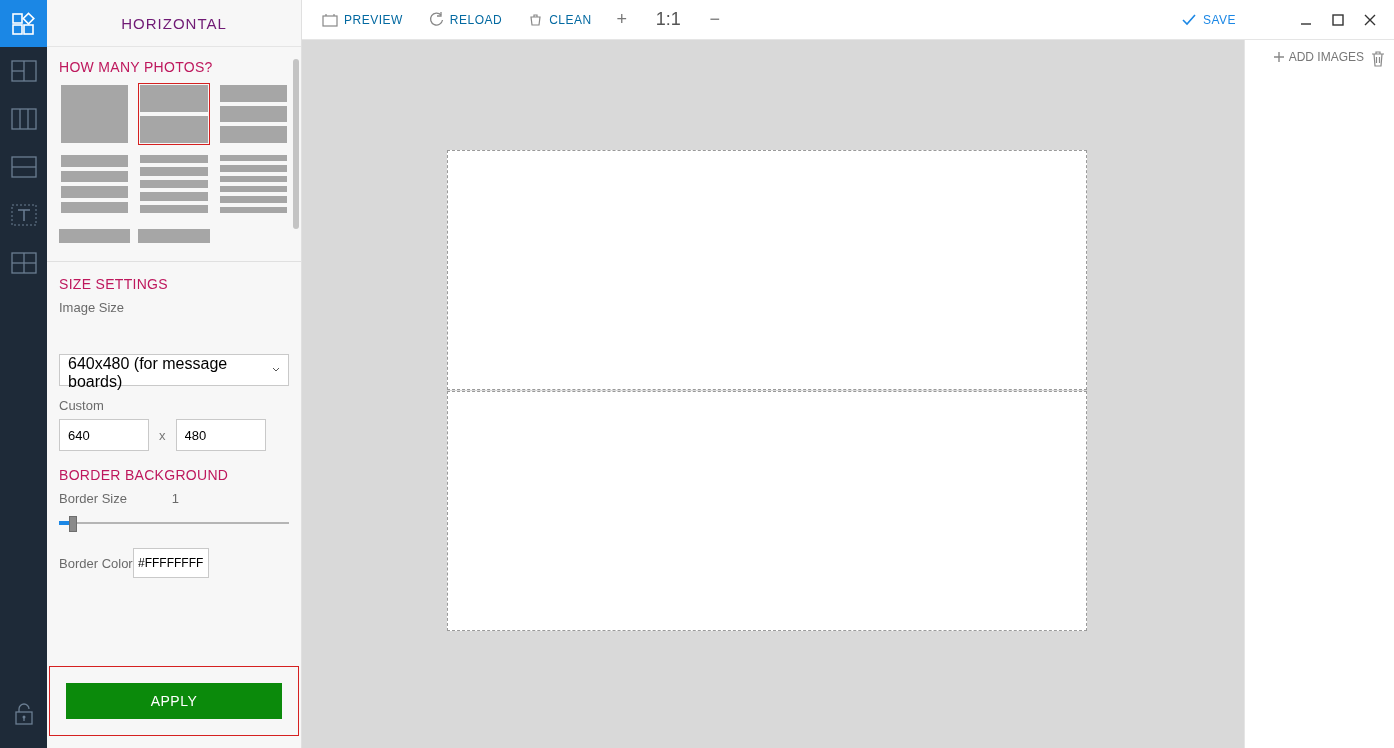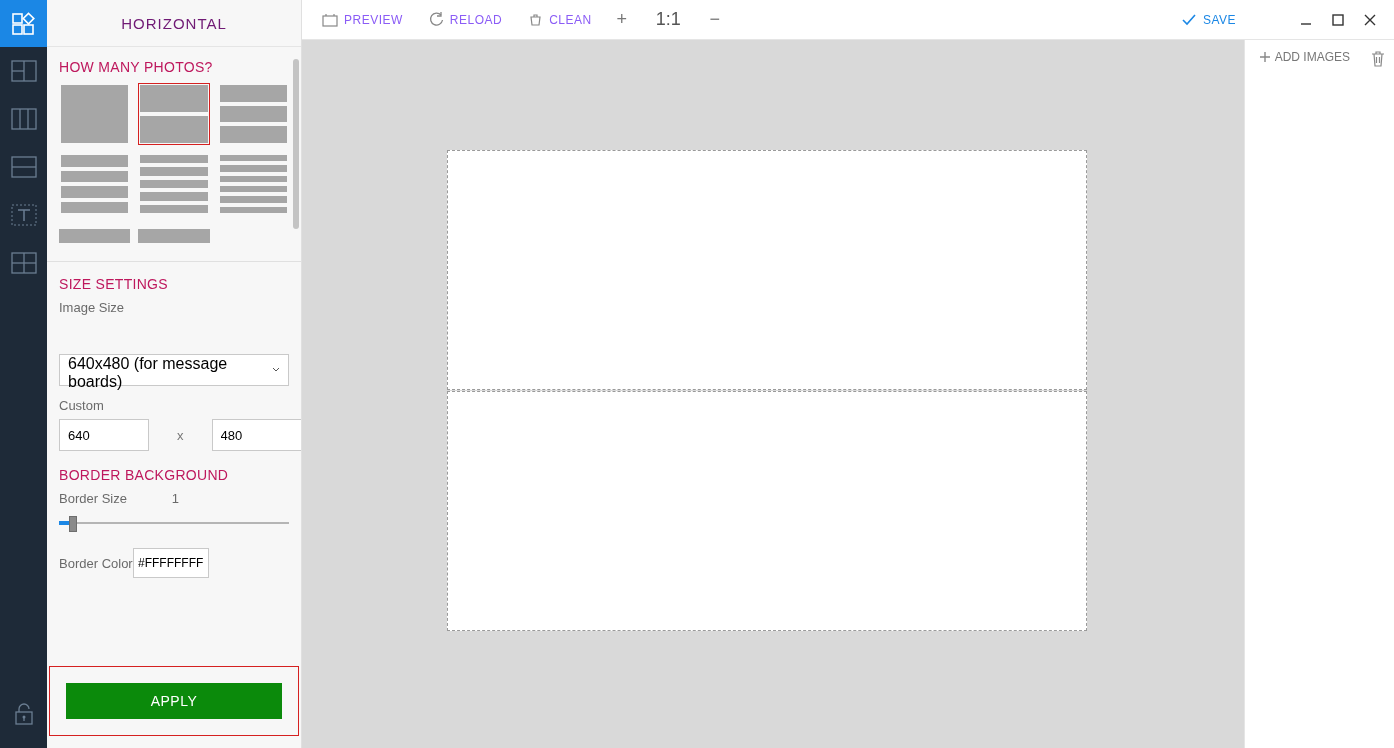--- a/index.html
+++ b/index.html
@@ -28,58 +28,58 @@
 
   .thumbs2 { display: grid; grid-template-columns: repeat(3, 1fr); gap: 8px; margin-bottom: 18px; }
   .thumb2 { height: 14px; display: flex; gap: 3px; cursor: pointer; }
   .thumb2 .row { background: #a6a6a6; flex: 1; }
 
   .divider { height: 1px; background: #e0e0e0; margin: 0 -12px 14px -12px; }
 
   .label { font-size: 13px; color: #6a6a6a; margin-bottom: 6px; }
   .select { width: 100%; height: 32px; border: 1px solid #c9c9c9; background: #fff; font-size: 16px; padding: 0 8px; position: relative; display:flex; cursor: pointer; margin-bottom: 12px; margin-top: 39px; }
   .select .caret { position: absolute; right: 8px; top: 12px; }
-  .row-inputs { display: flex; align-items: center; gap: 28px; margin-bottom: 16px; }
+  .row-inputs { display: flex; align-items: center; gap: 10px; margin-bottom: 16px; }
   .row-inputs input { width: 90px; height: 32px; border: 1px solid #c9c9c9; padding: 0 8px; font-size: 13px; background:#fff; }
   .row-inputs .x { color: #777; font-size: 13px; }
 
   .row-lbl { display: flex; justify-content: space-between; font-size: 13px; color: #6a6a6a; margin-bottom: 8px; }
   .slider { position: relative; height: 18px; margin-bottom: 16px; }
   .slider .track { position:absolute; left:0; right:0; top:8px; height:2px; background:#b5b5b5; }
   .slider .fill { position:absolute; left:0; width:14px; top:7px; height:4px; background:#1b87e5; }
   .slider .handle { position:absolute; left:10px; top:2px; width:8px; height:16px; background:#8a8a8a; border:1px solid #6e6e6e; cursor:pointer; }
 
   .row-color { display:flex; align-items:center; justify-content:flex-start; margin-bottom: 6px; }
   .row-color .clabel { font-size:13px; color:#6a6a6a; }
   .row-color input { width: 76px; height: 30px; border:1px solid #c9c9c9; text-align:center; font-size:12px; background:#fff; }
 
   .apply-wrap { border:1px solid #d52020; margin: 8px 2px 12px 2px; padding: 16px; }
   .apply-btn { width: 100%; height: 36px; background: #0b8a0b; color: #fff; border: none; font-size: 14px; letter-spacing: .5px; cursor: pointer; }
 
   
   .main { flex: 1; display: flex; flex-direction: column; }
   .toolbar { height: 40px; border-bottom: 1px solid #e5e5e5; display:flex; align-items:center; padding: 0 10px; gap: 6px; }
-  .tbtn { display:flex; align-items:center; gap:6px; padding: 4px 10px; color:#8b5cf6; font-size:12px; letter-spacing:.5px; cursor:pointer; }
+  .tbtn { display:flex; align-items:center; gap:6px; padding: 4px 10px; color:#0369a1; font-size:12px; letter-spacing:.5px; cursor:pointer; }
   .tbtn svg { stroke:#888; fill:none; }
   .tsp { flex:1; }
   .savebtn { color:#1b87e5; }
   .savebtn svg { stroke:#1b87e5; }
   .winbtns { display:flex; gap:4px; margin-left: 40px; }
   .winbtn { width:28px; height:28px; display:flex; align-items:center; justify-content:center; cursor:pointer; color:#444; font-size:14px; }
   .ratio { font-size:18px; color:#555; padding: 0 14px; }
   .plusminus { width:28px; text-align:center; font-size:18px; color:#777; cursor:pointer; }
 
   .content { flex:1; display:flex; }
   .canvas-area { flex:1; background:#d9d9d9; position:relative; }
   .canvas { position:absolute; left:145px; top:110px; width:640px; height:482px; background:transparent; }
   .cslot { position:absolute; left:0; width:640px; height:240px; background:#fff; border:1px dashed #9a9a9a; }
   .cslot.a { top:0; }
   .cslot.b { top:241px; }
 
-  .right-col { width:150px; border-left:1px solid #e5e5e5; background:#fff; padding:10px 8px; display:flex; gap:20px; justify-content:flex-end; align-items:flex-start; }
+  .right-col { width:150px; border-left:1px solid #e5e5e5; background:#fff; padding:10px 8px; display:flex; gap:6px; justify-content:flex-end; align-items:flex-start; }
   .addimg { display:flex; align-items:center; gap:4px; color:#777; font-size:12px; cursor:pointer; }
   .trash { cursor:pointer; }
 </style>
 </head>
 <body>
 
 <div class="app">
 
   <div class="rail">
     <div class="logo">

